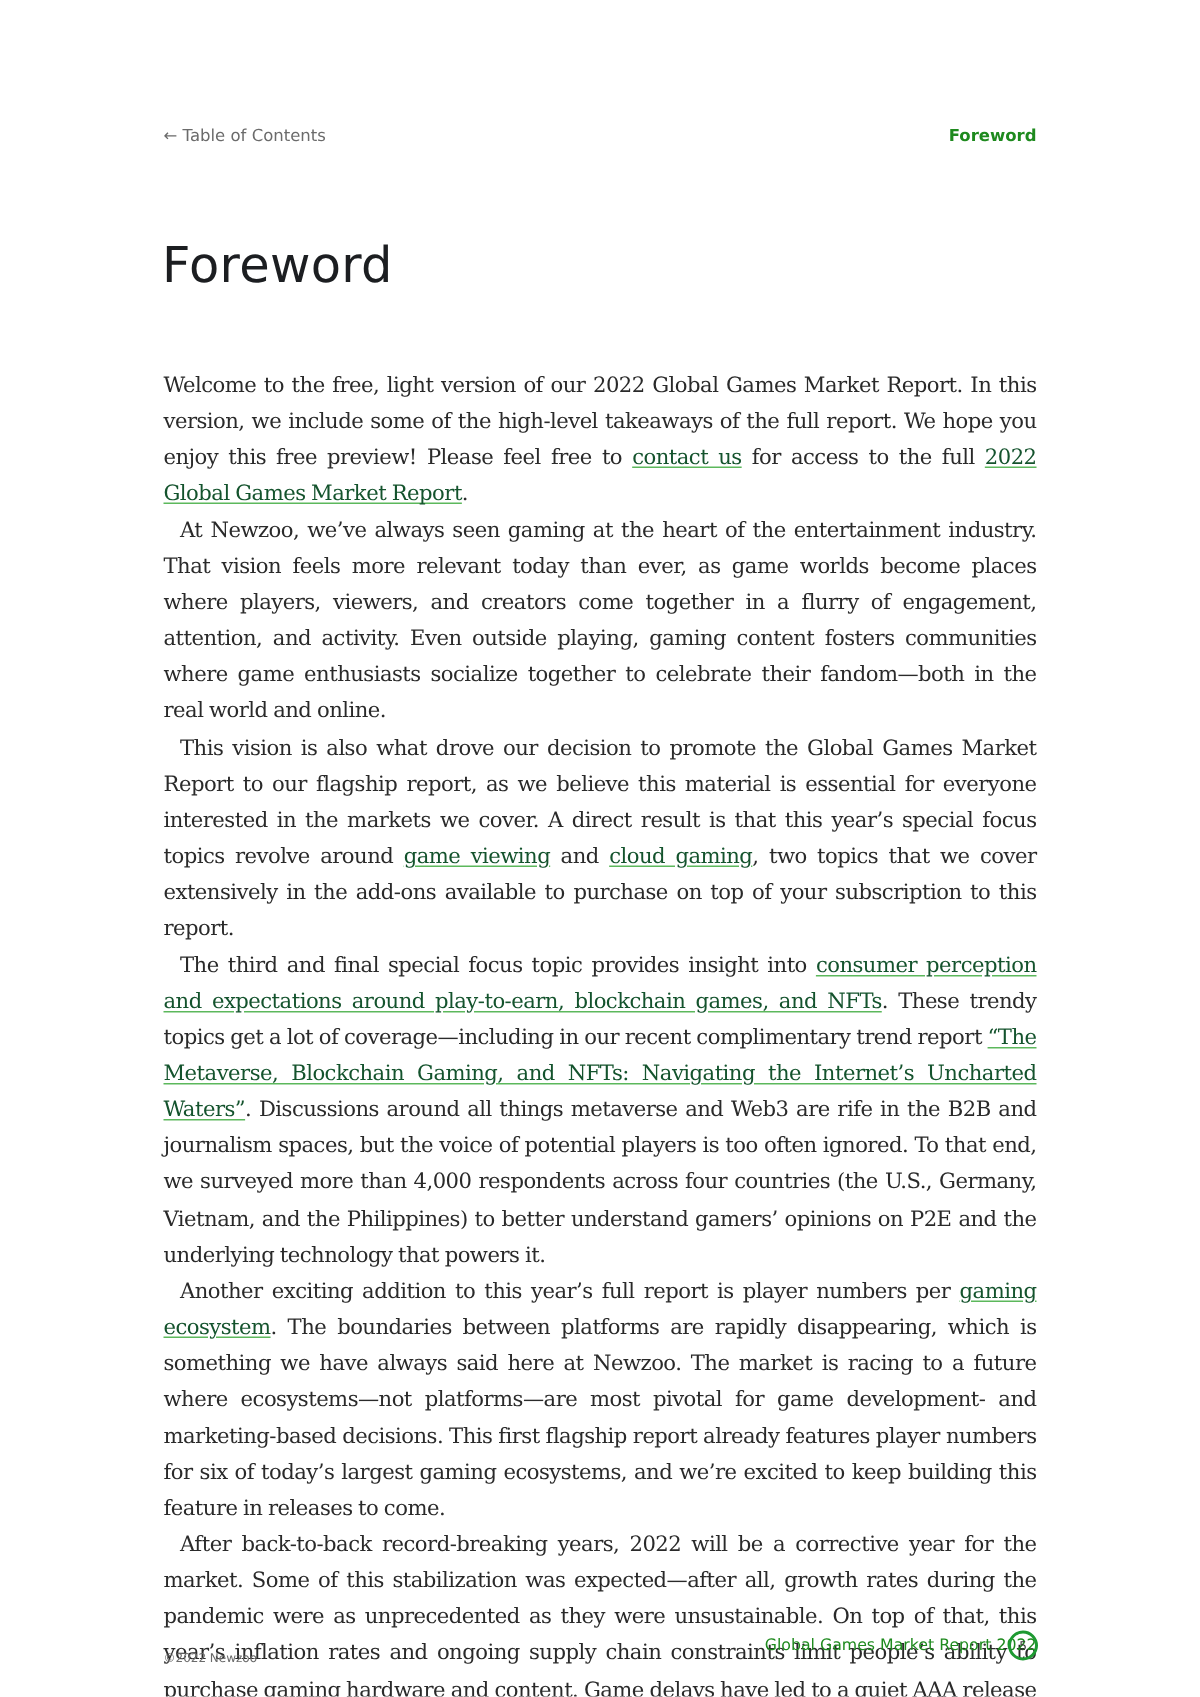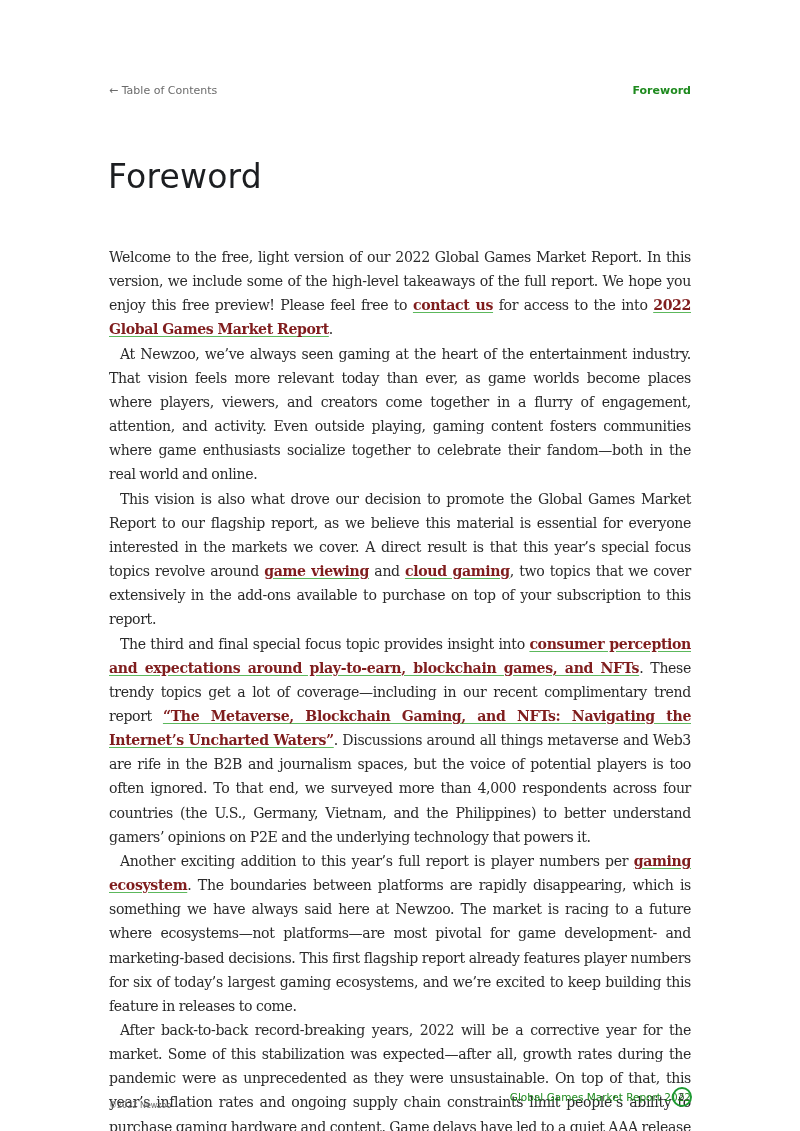--- a/index.html
+++ b/index.html
@@ -11,22 +11,22 @@
     .toc-link { color: #6b6b6b; text-decoration: none; }
     .section-label { color: #1e8a1e; font-weight: bold; }
     .title { position: absolute; left: 108px; top: 157px; margin: 0;
       font-family: "DejaVu Sans", sans-serif; font-weight: 500; font-size: 33px;
       color: #1c1e21; letter-spacing: 0.2px; }
     .body-text { position: absolute; left: 109px; top: 245px; width: 582px;
       font-family: "DejaVu Serif", serif; font-size: 14.1px; line-height: 24.15px;
       color: #2a2a2a; text-align: justify; hyphens: manual; letter-spacing: -0.35px; word-spacing: -0.4px; }
     .body-text p { margin: 0; text-indent: 11px; }
     .body-text p.first { text-indent: 0; }
-    .body-text a { color: #7f1d1d; text-decoration: underline; text-decoration-color: #5cb85c;
-      text-underline-offset: 2px; font-weight: bold; }
+    .body-text a { color: #14532d; text-decoration: underline; text-decoration-color: #5cb85c;
+      text-underline-offset: 2px; font-weight: normal; }
     .footer { position: absolute; left: 109px; right: 109px; top: 1085px; height: 24px;
       display: flex; align-items: center; justify-content: space-between;
       font-family: "DejaVu Sans", sans-serif; }
     .copyright { font-size: 8px; color: #6b6b6b; width: 120px; margin-top: 16px; }
     .report-title { font-size: 10.5px; color: #1e8a1e; font-weight: 500; position: absolute; left: 0; right: 0; text-align: right; }
     .page-number { width: 20px; height: 20px; border: 2px solid #1e9a32; border-radius: 50%;
       display: flex; align-items: center; justify-content: center; font-size: 8px; color: #333;
       box-sizing: border-box; margin-right: -1px; position: relative; z-index: 1; }
   </style>
 </head>
@@ -35,21 +35,21 @@
 <div class="page">
 
   <div class="top-nav">
     <a class="toc-link">← Table of Contents</a>
     <span class="section-label">Foreword</span>
   </div>
 
   <h1 class="title">Foreword</h1>
 
   <div class="body-text">
-    <p class="first"><span>Welcome to the free, light version of our 2022 Global Games Market Report. In this version, we include some of the high-level takeaways of the full report. We hope you enjoy this free preview! Please feel free to </span><a>contact us</a><span> for access to the into </span><a>2022 Global Games Market Report</a><span>.</span></p>
+    <p class="first"><span>Welcome to the free, light version of our 2022 Global Games Market Report. In this version, we include some of the high-level takeaways of the full report. We hope you enjoy this free preview! Please feel free to </span><a>contact us</a><span> for access to the full </span><a>2022 Global Games Market Report</a><span>.</span></p>
 
     <p>At Newzoo, we’ve always seen gaming at the heart of the entertainment industry. That vision feels more relevant today than ever, as game worlds become places where players, viewers, and creators come together in a flurry of engagement, attention, and activity. Even outside playing, gaming content fosters communities where game enthusiasts socialize together to celebrate their fandom—both in the real world and online.</p>
 
     <p><span>This vision is also what drove our decision to promote the Global Games Market Report to our flagship report, as we believe this material is essential for everyone interested in the markets we cover. A direct result is that this year’s special focus topics revolve around </span><a>game viewing</a><span> and </span><a>cloud gaming</a><span>, two topics that we cover extensively in the add-ons avail­able to purchase on top of your subscription to this report.</span></p>
 
     <p><span>The third and final special focus topic provides insight into </span><a>consumer perception and expectations around play-to-earn, blockchain games, and NFTs</a><span>. These trendy topics get a lot of coverage—including in our recent complimentary trend report </span><a>“The Metaverse, Blockchain Gaming, and NFTs: Navigating the Internet’s Uncharted Waters”</a><span>. Discussions around all things metaverse and Web3 are rife in the B2B and journalism spaces, but the voice of potential players is too often ignored. To that end, we surveyed more than 4,000 respondents across four countries (the U.S., Germany, Vietnam, and the Philippines) to better understand gamers’ opinions on P2E and the underlying technology that powers it.</span></p>
 
     <p><span>Another exciting addition to this year’s full report is player numbers per </span><a>gaming ecosys­tem</a><span>. The boundaries between platforms are rapidly disappearing, which is something we have always said here at Newzoo. The market is racing to a future where ecosystems—not platforms—are most pivotal for game development- and marketing-based decisions. This first flagship report already features player numbers for six of today’s largest gaming eco­systems, and we’re excited to keep building this feature in releases to come.</span></p>
 
     <p>After back-to-back record-breaking years, 2022 will be a corrective year for the market. Some of this stabilization was expected—after all, growth rates during the pandemic were as unprecedented as they were unsustainable. On top of that, this year’s inflation rates and ongoing supply chain constraints limit people’s ability to purchase gaming hardware and content. Game delays have led to a quiet AAA release schedule in 2022, and the mobile</p>

